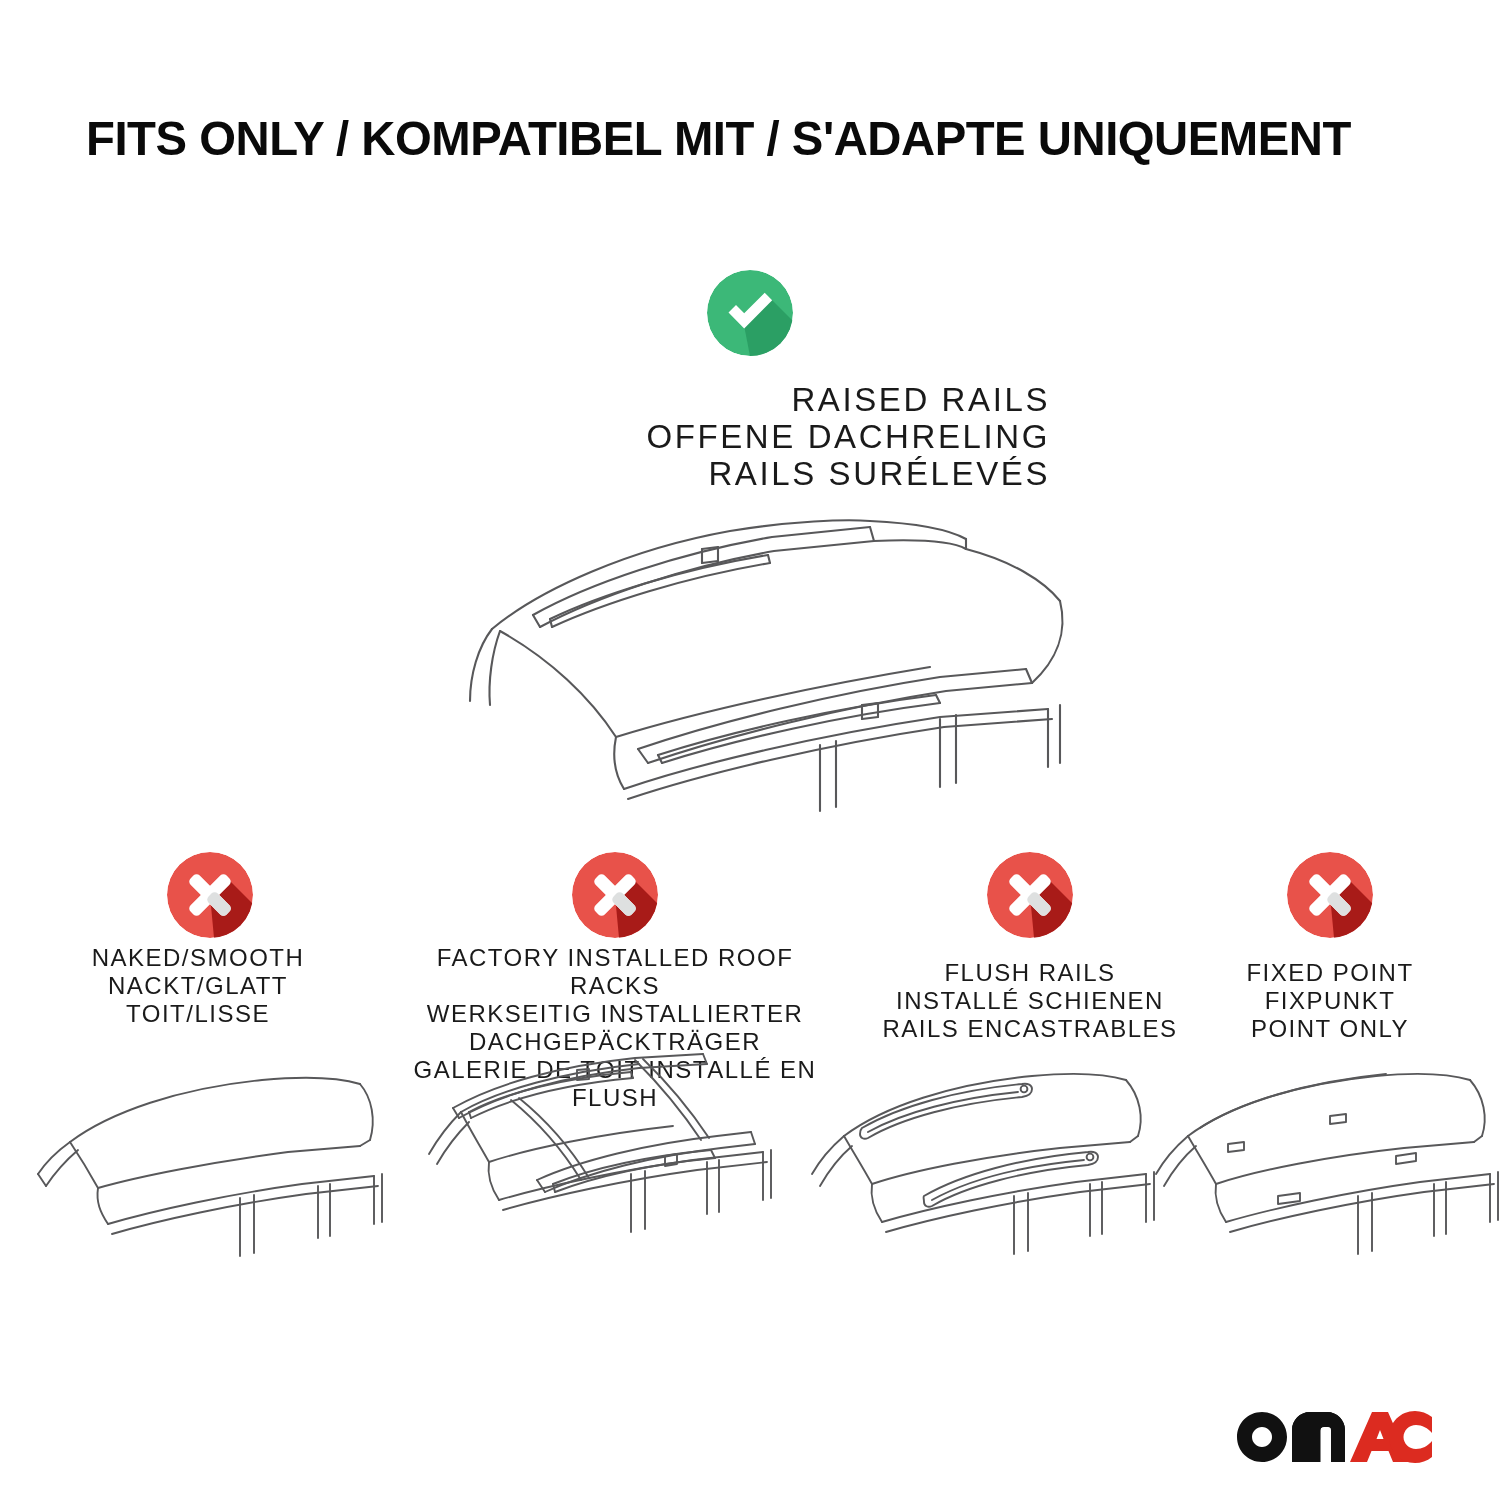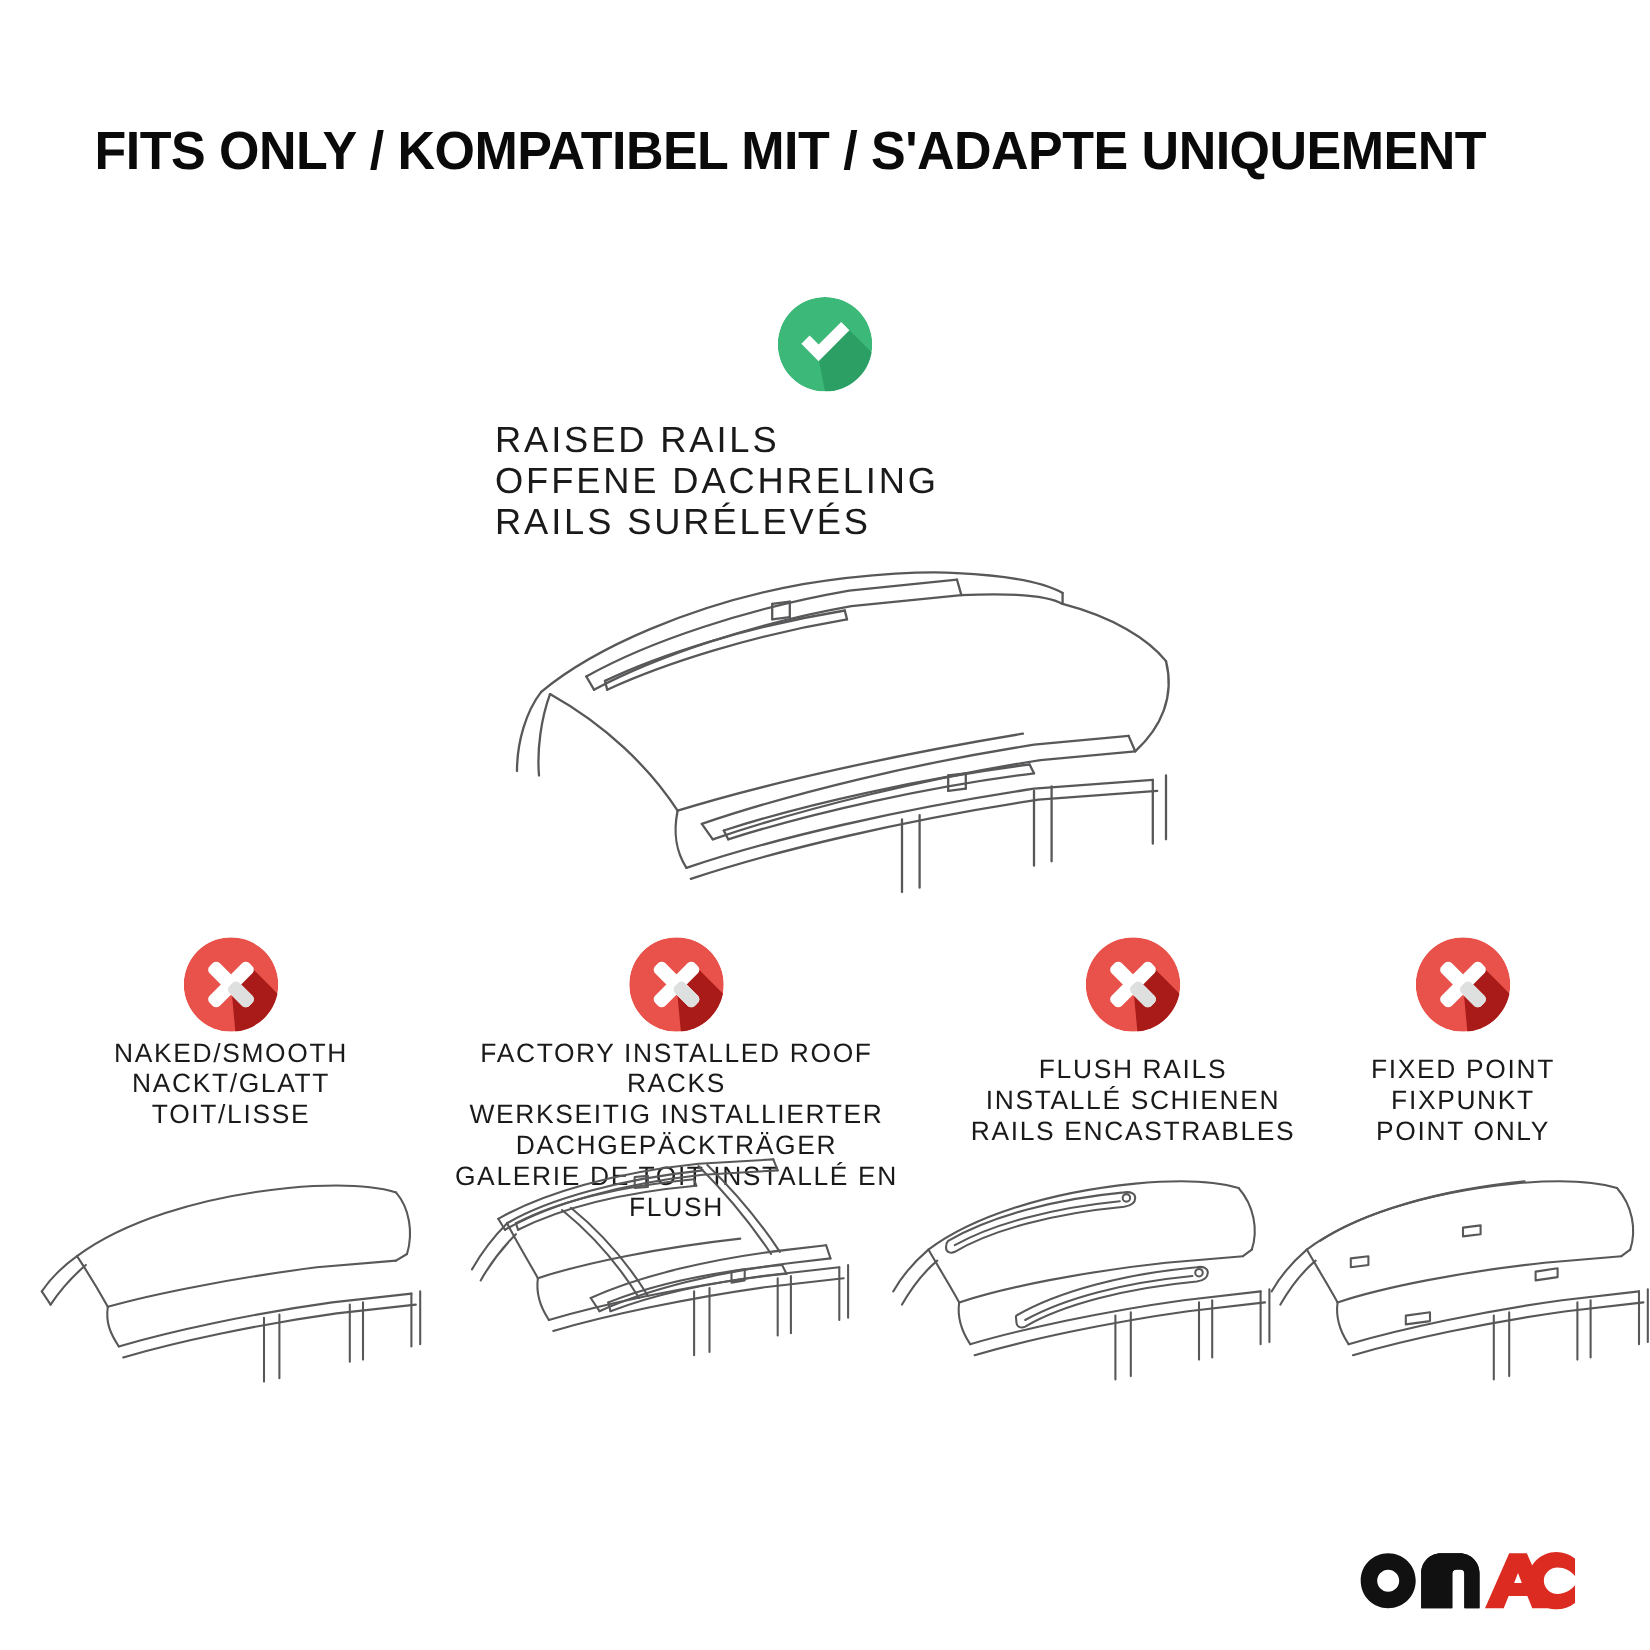--- a/index.html
+++ b/index.html
@@ -46,21 +46,21 @@
     left: 707px;
     top: 270px;
     width: 86px;
     height: 86px;
   }
   #ok-caption {
     position: absolute;
     left: 450px;
     top: 381px;
     width: 600px;
-    text-align: left;
+    text-align: right;
     font-size: 33px;
     font-weight: 300;
     letter-spacing: 2.6px;
     line-height: 37px;
     color: #1a1a1a;
     white-space: pre-line;
   }
   #ok-figure {
     position: absolute;
     left: 400px;
@@ -169,21 +169,21 @@
   <svg class="fig-svg" viewBox="0 0 86 86" xmlns="http://www.w3.org/2000/svg">
     <circle cx="43" cy="43" r="43" fill="#E8524A"></circle>
     <path d="M43 43 L60 26 L86 52 L86 86 L47 86 Z" fill="#A81B18"></path>
     <g>
       <rect x="17.5" y="36.5" width="51" height="13" rx="4.5" fill="#FFFFFF" transform="rotate(45 43 43)"></rect>
       <rect x="17.5" y="36.5" width="51" height="13" rx="4.5" fill="#FFFFFF" transform="rotate(-45 43 43)"></rect>
       <rect x="43" y="36.5" width="25.5" height="13" rx="4.5" fill="#DEE0E0" transform="rotate(45 43 43)"></rect>
     </g>
   </svg>
 </div>
-<div class="col-caption" style="left:40px; top:944px; width:340px;">NAKED/SMOOTH
+<div class="col-caption" style="left:28px; top:944px; width:340px;">NAKED/SMOOTH
 NACKT/GLATT
 TOIT/LISSE</div>
 <div class="col-figure" style="left:30px; top:1058px; width:370px; height:240px;">
   <svg class="fig-svg" viewBox="0 0 370 240" xmlns="http://www.w3.org/2000/svg" fill="none" stroke="#58585A" stroke-width="1.9" stroke-linecap="round" stroke-linejoin="round">
 
     <path d="M40 84 C80 54 150 30 232 22 C276 18 310 20 330 26"></path>
     <path d="M40 84 C48 96 58 112 68 130"></path>
     <path d="M68 130 C110 118 182 104 258 94 L330 88"></path>
     <path d="M330 26 C342 40 346 62 340 82"></path>
     <path d="M340 82 L330 88"></path>

